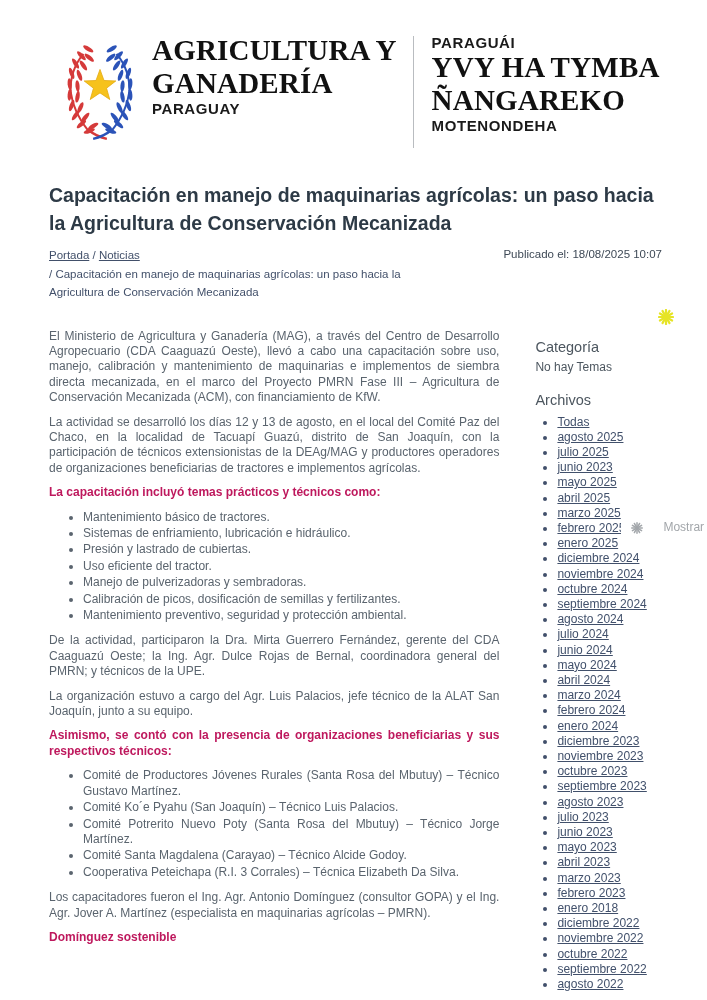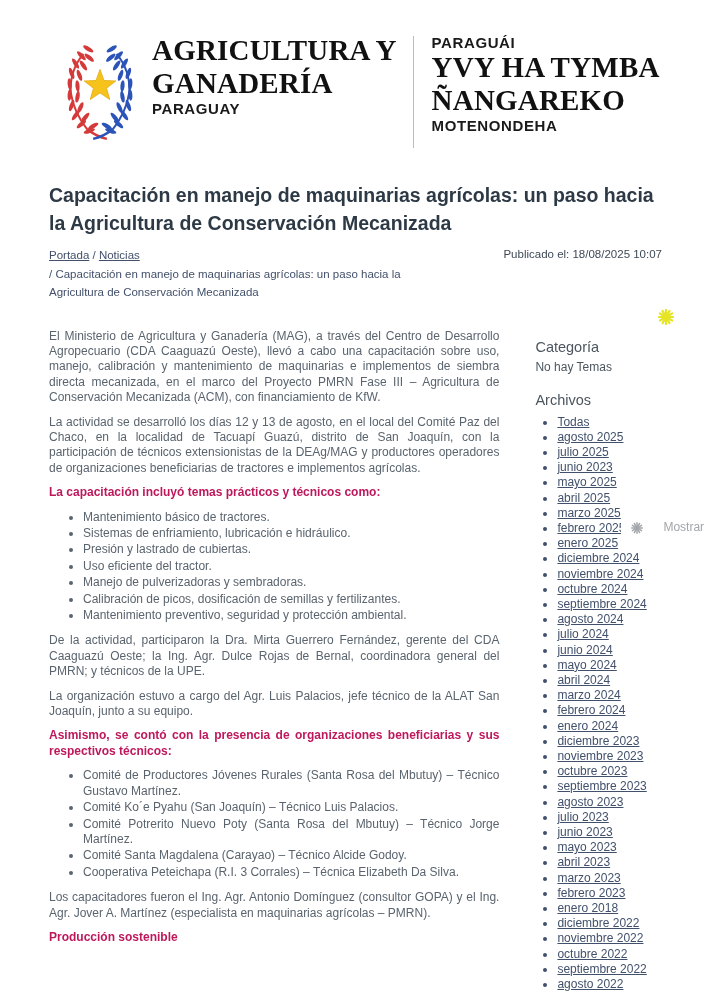--- a/index.html
+++ b/index.html
@@ -142,21 +142,21 @@
       <p>La organización estuvo a cargo del Agr. Luis Palacios, jefe técnico de la ALAT San Joaquín, junto a su equipo.</p>
       <p class="subhead">Asimismo, se contó con la presencia de organizaciones beneficiarias y sus respectivos técnicos:</p>
       <ul>
           <li>Comité de Productores Jóvenes Rurales (Santa Rosa del Mbutuy) – Técnico Gustavo Martínez.</li>
           <li>Comité Ko´e Pyahu (San Joaquín) – Técnico Luis Palacios.</li>
           <li>Comité Potrerito Nuevo Poty (Santa Rosa del Mbutuy) – Técnico Jorge Martínez.</li>
           <li>Comité Santa Magdalena (Carayao) – Técnico Alcide Godoy.</li>
           <li>Cooperativa Peteichapa (R.I. 3 Corrales) – Técnica Elizabeth Da Silva.</li>
         </ul>
       <p>Los capacitadores fueron el Ing. Agr. Antonio Domínguez (consultor GOPA) y el Ing. Agr. Jover A. Martínez (especialista en maquinarias agrícolas – PMRN).</p>
-      <p class="subhead">Producción sostenible</p>
+      <p class="subhead">Domínguez sostenible</p>
     </main>
 
     <aside class="sidebar">
       <h3 class="sb-title">Categoría</h3>
       <div class="sb-empty">No hay Temas</div>
       <h3 class="sb-title sb-title2">Archivos</h3>
       <ul class="archives">
           <li><a href="#">Todas</a></li>
           <li><a href="#">agosto 2025</a></li>
           <li><a href="#">julio 2025</a></li>

